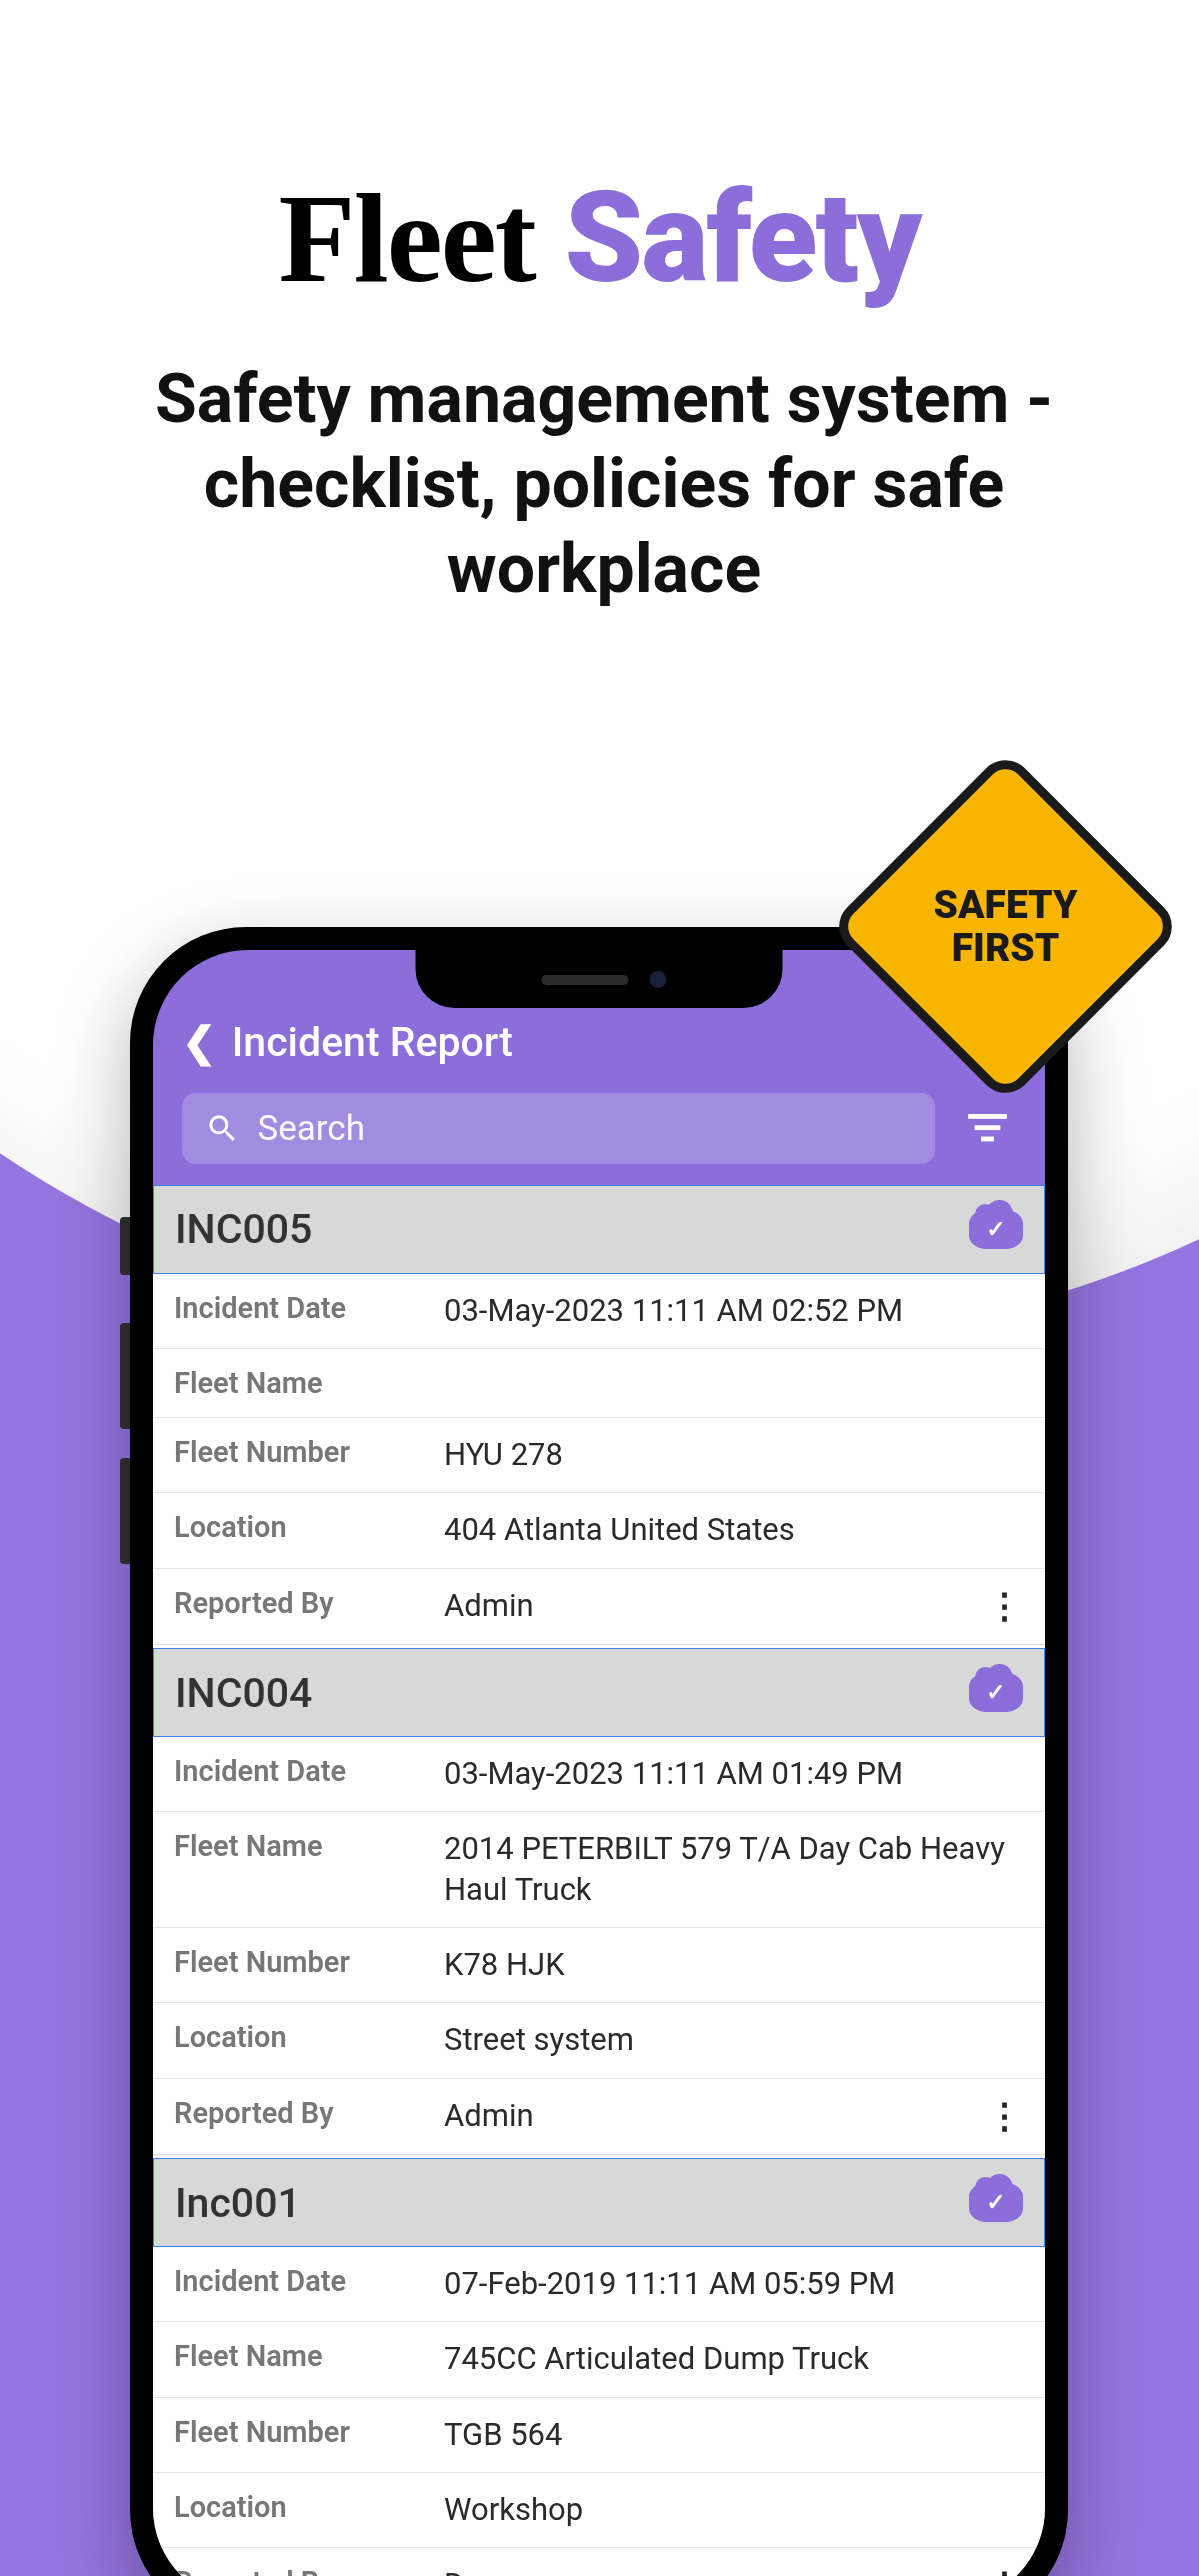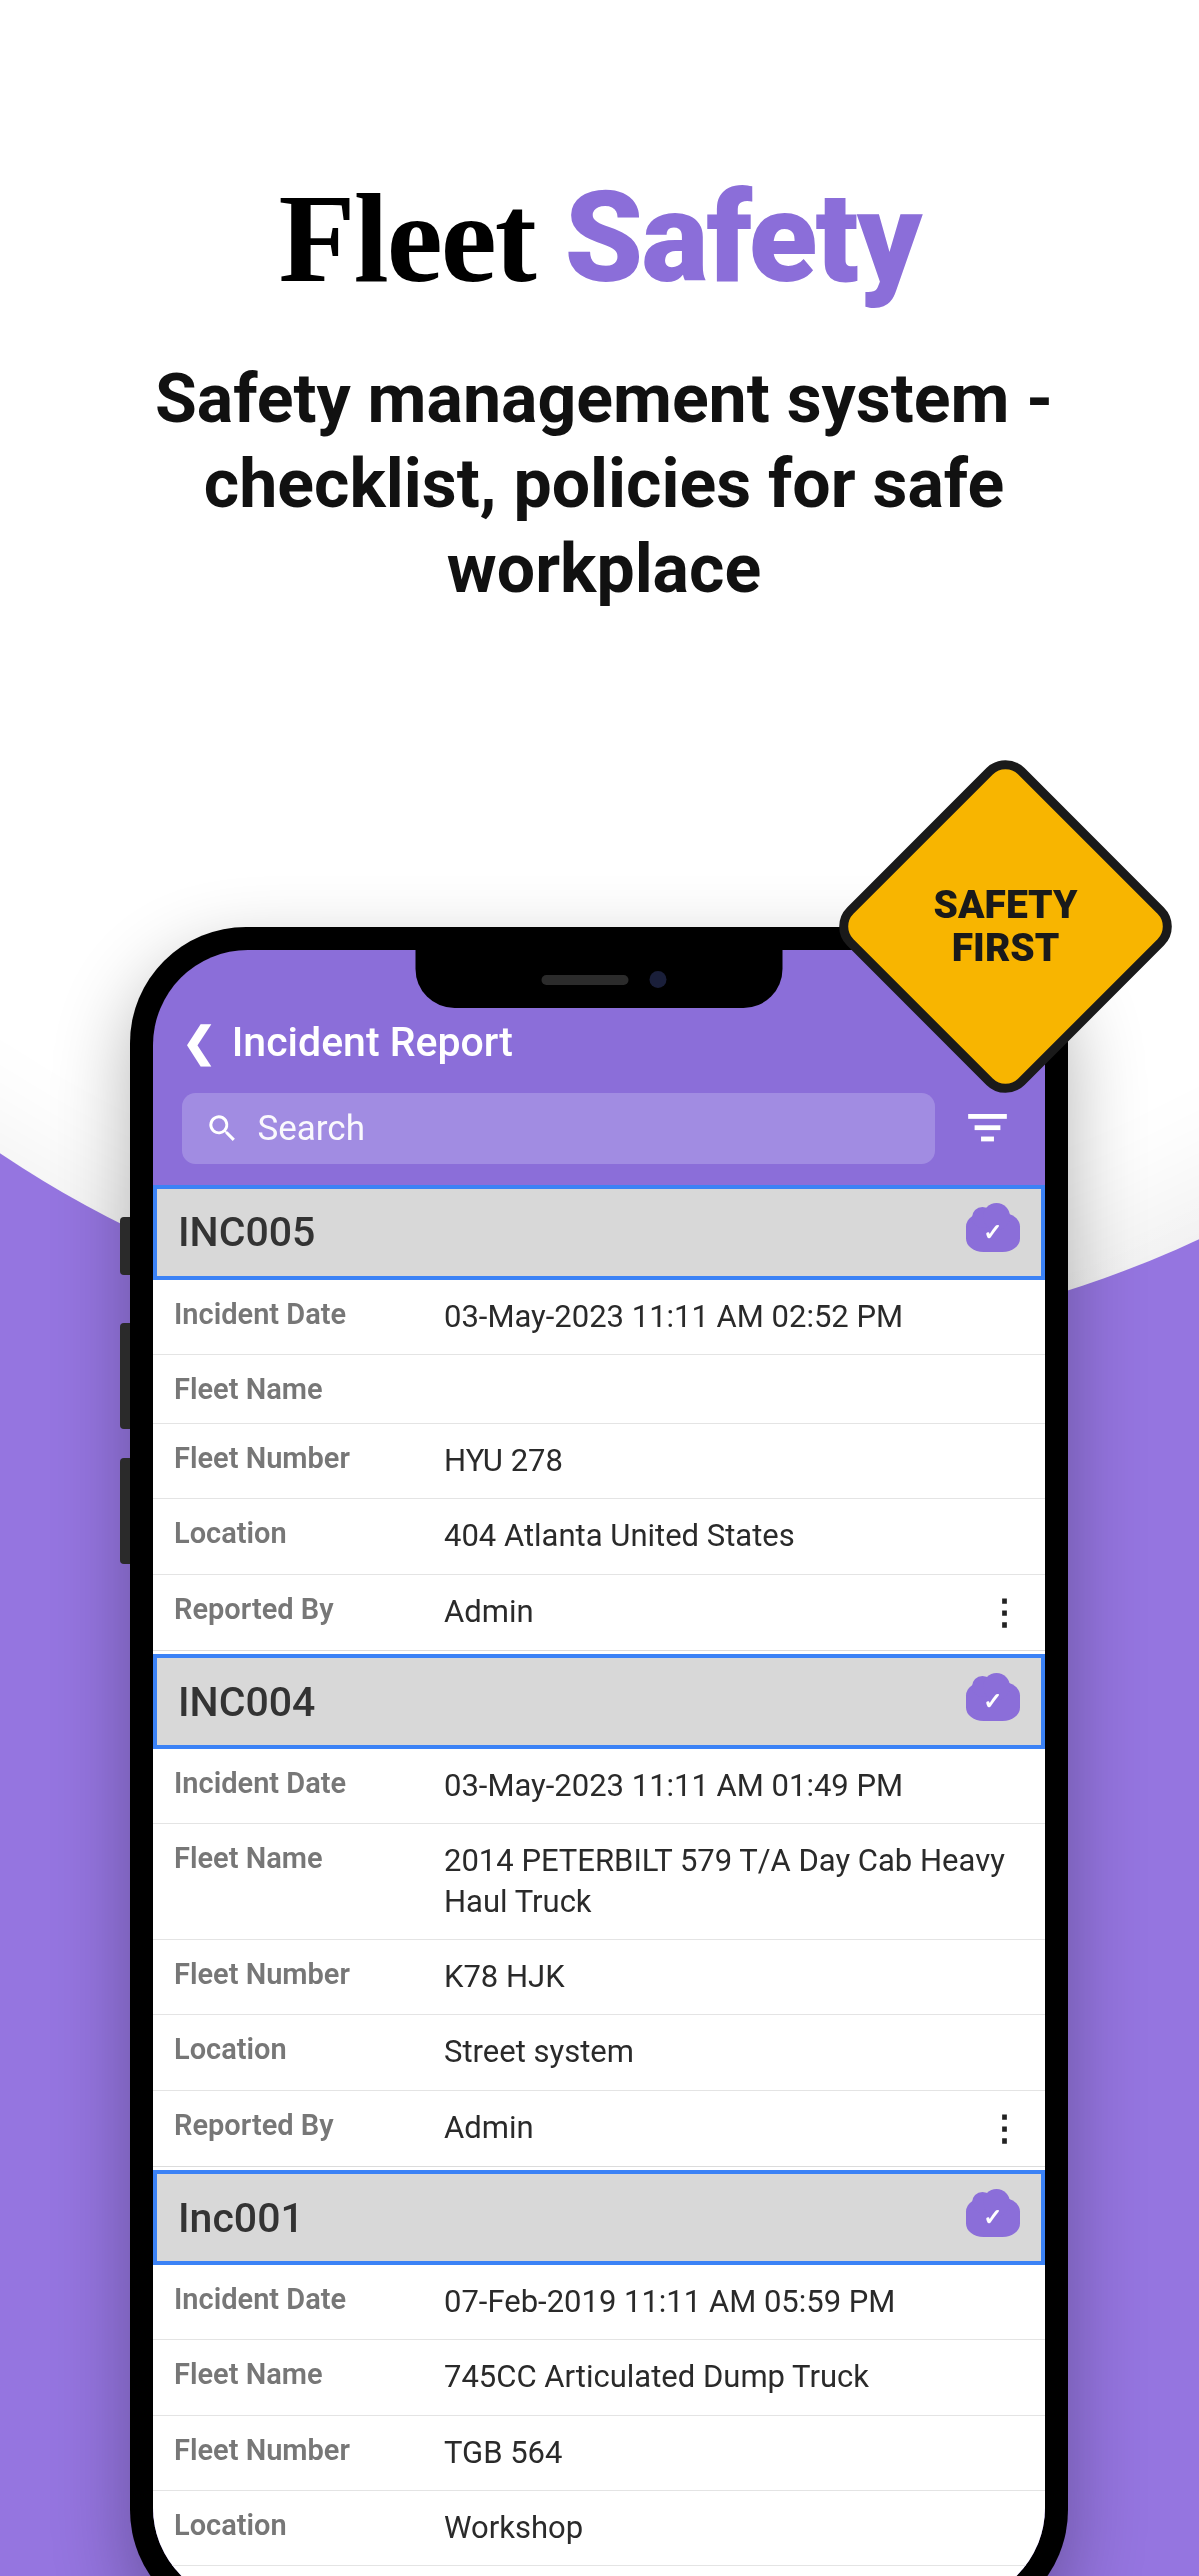--- a/index.html
+++ b/index.html
@@ -218,21 +218,21 @@
 
   .card {
     margin-bottom: 3.9px;
   }
   .card-header {
     background: #d8d8d8;
     padding: 19.3px 21px;
     display: flex;
     align-items: center;
     justify-content: space-between;
-    border: 4px solid #3b82f6;
+    border: 1px solid #3b82f6;
   }
   .card-header-title {
     font-size: 41px;
     font-weight: 500;
     color: #333;
   }
   .cloud-badge {
     background: #8b6ed9;
     border-radius: 17.4px 17.4px 17.4px 17.4px / 13.5px 13.5px 13.5px 13.5px;
     width: 54px;

